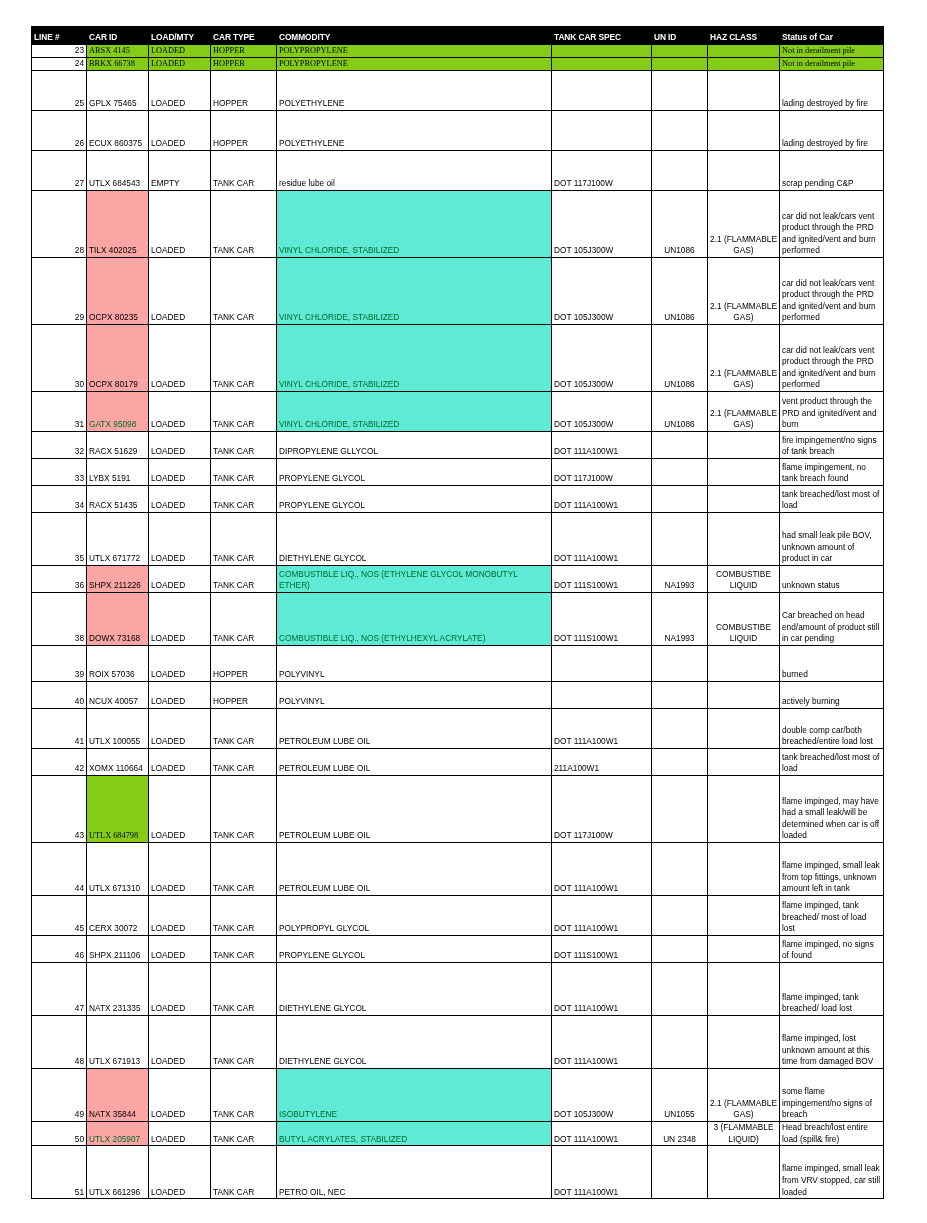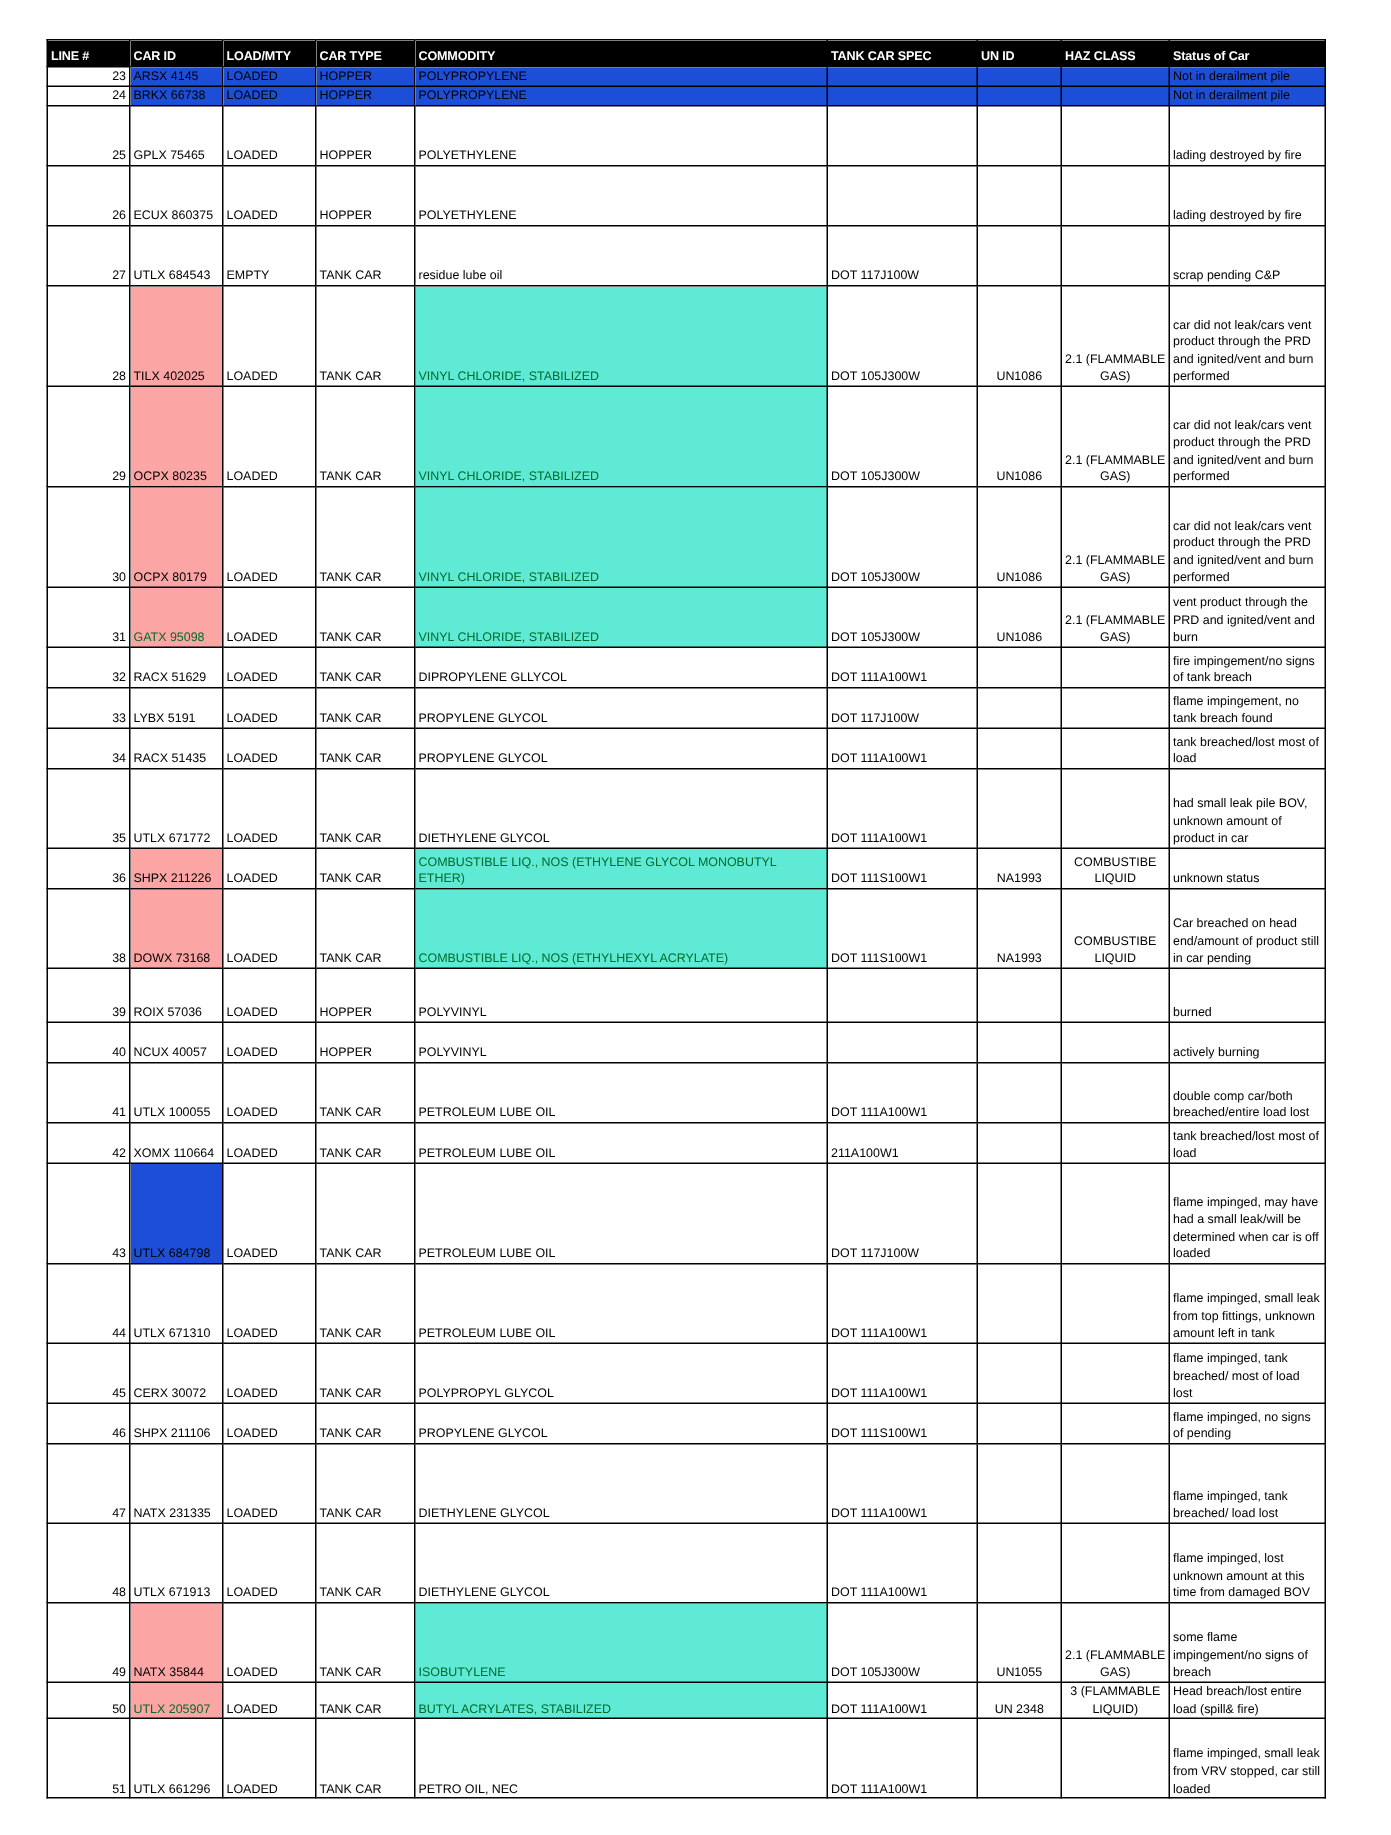--- a/index.html
+++ b/index.html
@@ -56,21 +56,21 @@
   col.c-spec  { width: 100px; }
   col.c-unid  { width: 56px; }
   col.c-haz   { width: 72px; }
   col.c-stat  { width: 104px; }
 
   td.line { text-align: right; padding-right: 3px; }
   td.haz  { text-align: center; }
   td.unid { text-align: center; }
 
   
-  .fill-yellow { background: #1d4ed8; }
+  .fill-yellow { background: #84cc16; font-family: Liberation Serif, serif; }
   .fill-orange { background: #fca5a5; }
   .fill-green  { background: #5eead4; }
 
   
   .tx-green { color: #006b2d; }
 </style>
 </head>
 <body>
 
 <div id="sheet">
@@ -344,21 +344,21 @@
         </tr>
         <tr style="height: 27px;">
           <td class="line">46</td>
           <td>SHPX 211106</td>
           <td>LOADED</td>
           <td>TANK CAR</td>
           <td>PROPYLENE GLYCOL</td>
           <td>DOT 111S100W1</td>
           <td class="unid"></td>
           <td class="haz"></td>
-          <td>flame impinged, no signs of pending</td>
+          <td>flame impinged, no signs of found</td>
         </tr>
         <tr style="height: 53px;">
           <td class="line">47</td>
           <td>NATX 231335</td>
           <td>LOADED</td>
           <td>TANK CAR</td>
           <td>DIETHYLENE GLYCOL</td>
           <td>DOT 111A100W1</td>
           <td class="unid"></td>
           <td class="haz"></td>

